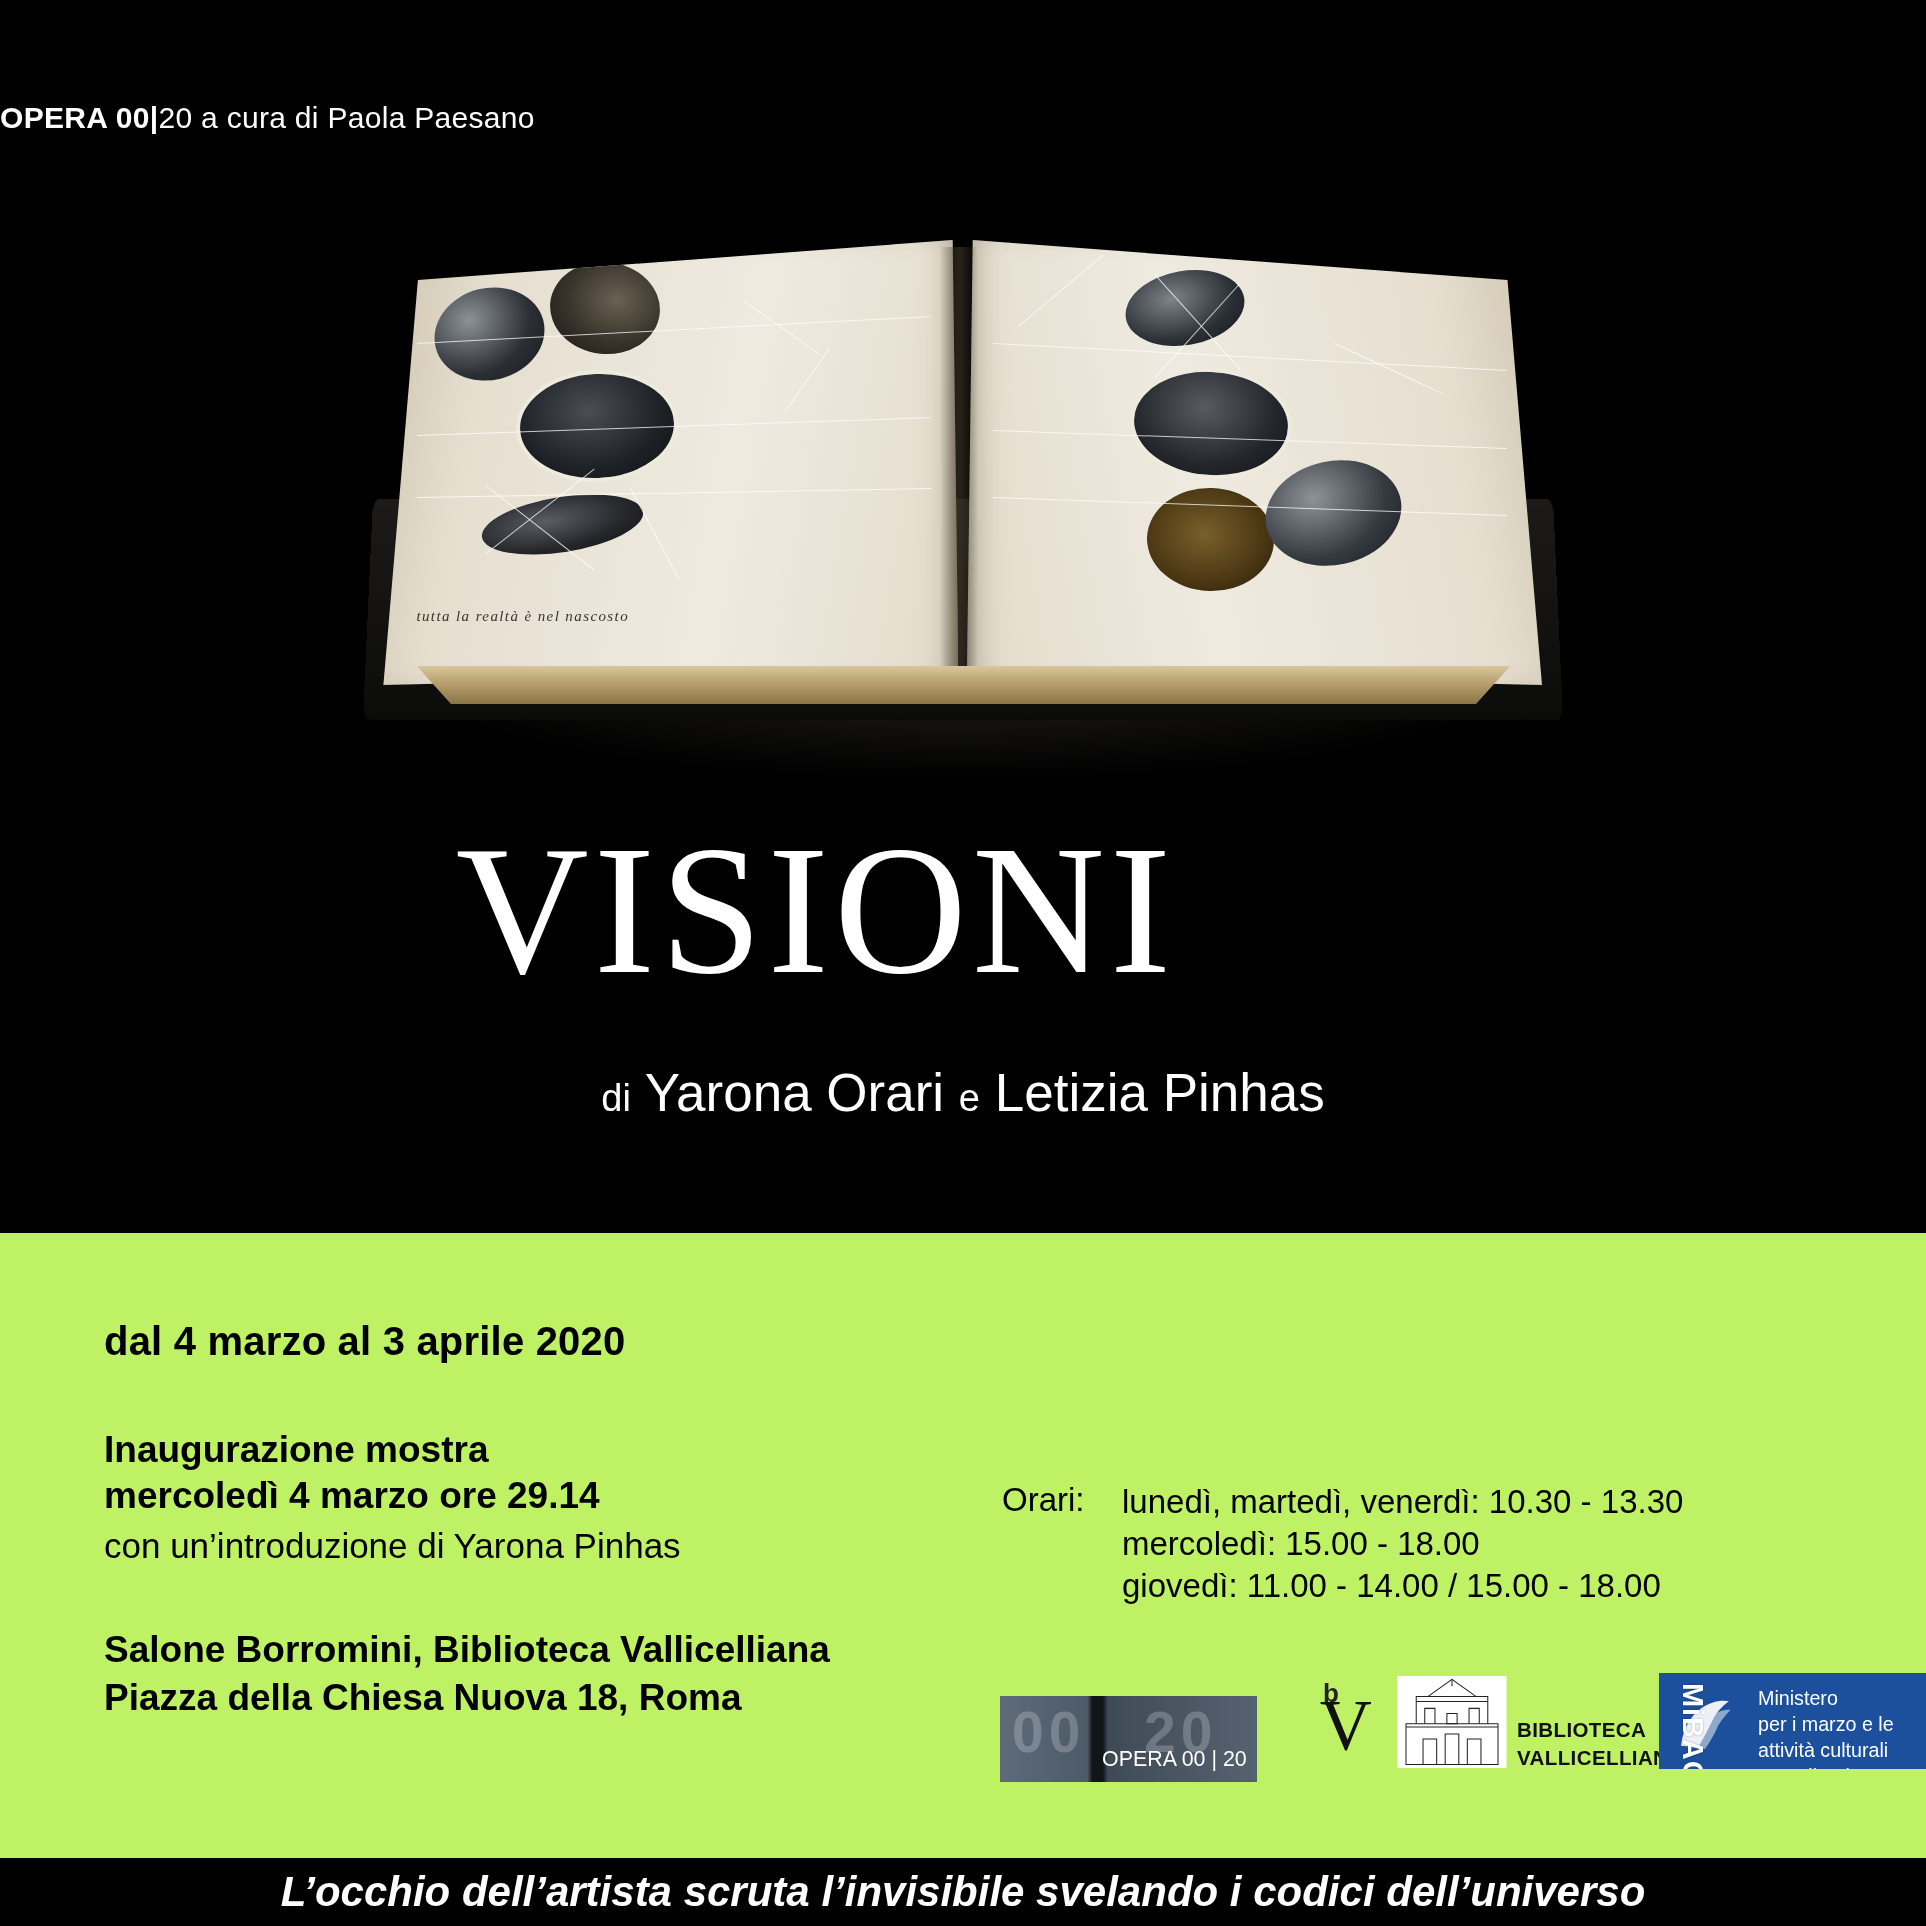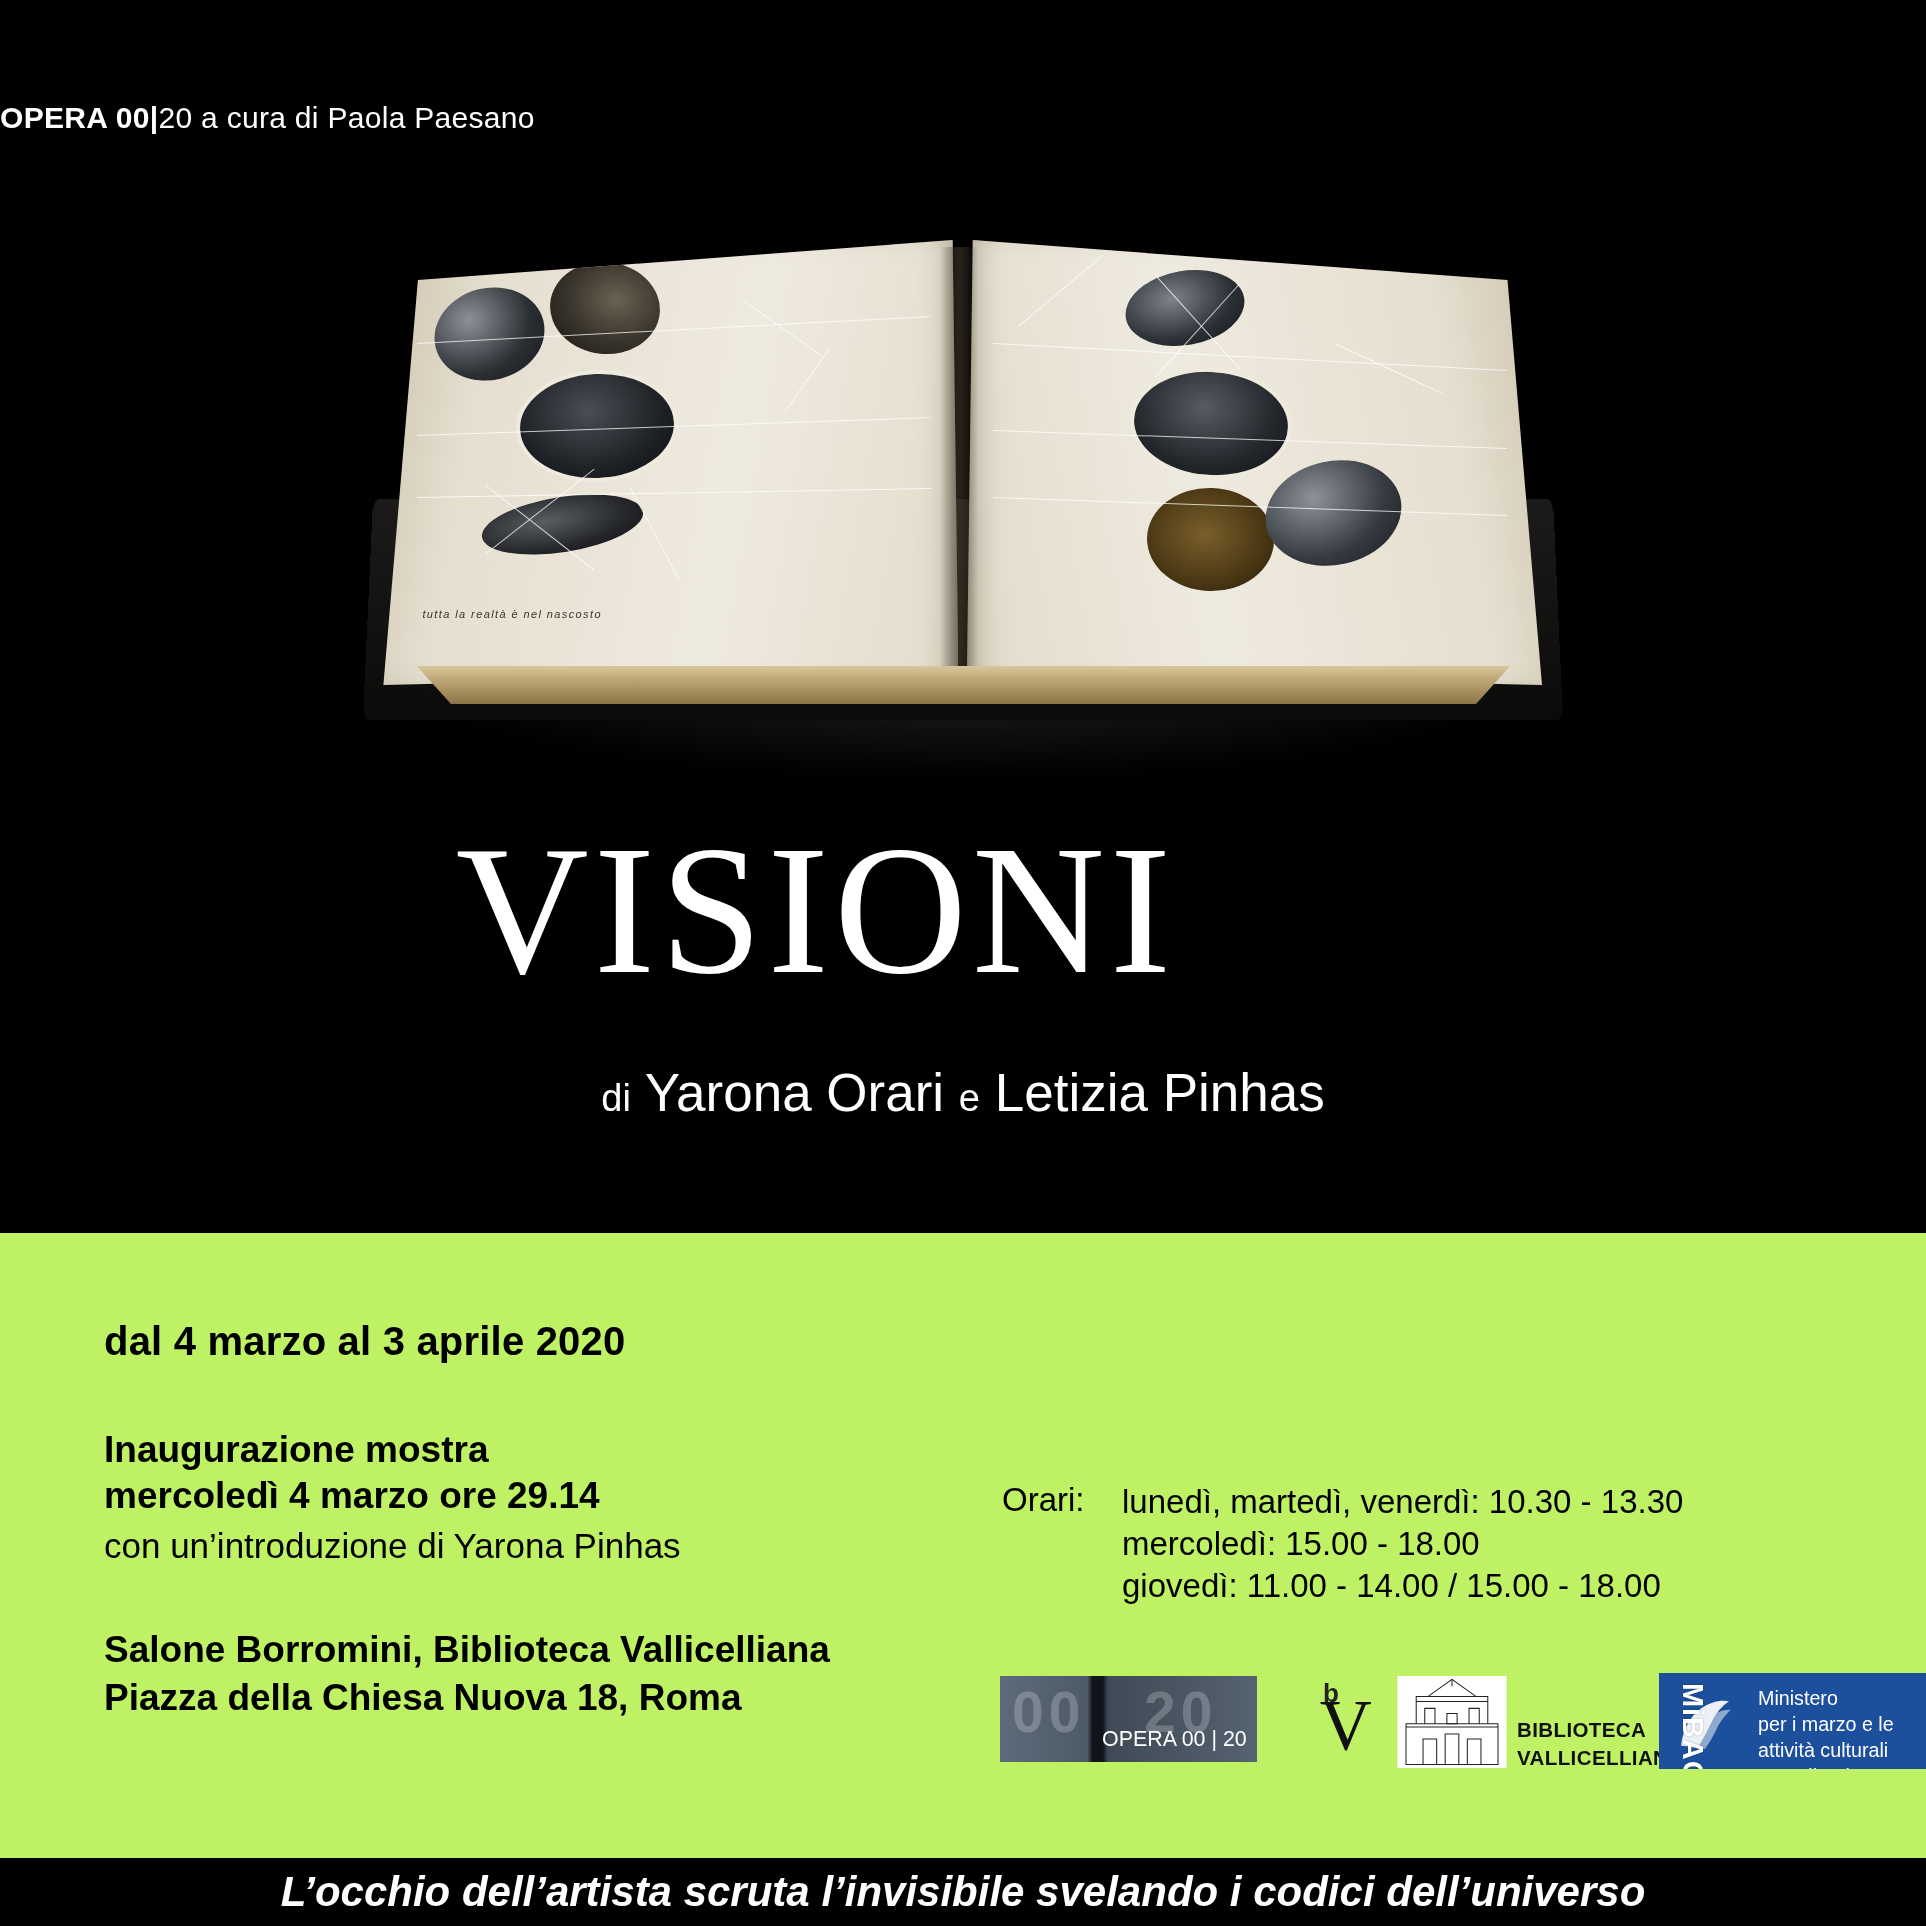--- a/index.html
+++ b/index.html
@@ -129,27 +129,28 @@
     border-radius: 50%;
   }
   .line-draw {
     position: absolute;
     background: rgba(255,255,255,0.75);
     height: 0.9px;
     transform-origin: 0 0;
   }
   .caption-micro {
     position: absolute;
-    left: 39px;
+    left: 33px;
     top: 368px;
-    font-size: 11px;
+    font-size: 15px;
     letter-spacing: 1.4px;
     color: #3a342a;
     font-style: italic;
     white-space: nowrap;
+    font-family: Liberation Serif, serif;
   }
 
   
   .title {
     position: absolute;
     top: 818px;
     left: 0;
     width: 1632px;
     text-align: center;
     color: #ffffff;
@@ -245,21 +246,21 @@
   .logos {
     position: absolute;
     left: 1000px;
     top: 438px;
     width: 856px;
     height: 103px;
   }
   .logo-opera {
     position: absolute;
     left: 0;
-    top: 5px;
+    top: 25px;
     width: 257px;
     height: 86px;
     background: linear-gradient(90deg, #5d6b7a 0%, #4d5a68 34%, #111418 36%, #111418 40%, #3f4a56 42%, #55626f 100%);
     overflow: hidden;
   }
   .logo-opera .ghost {
     position: absolute;
     left: 12px;
     top: 3.4px;
     font-size: 57px;

